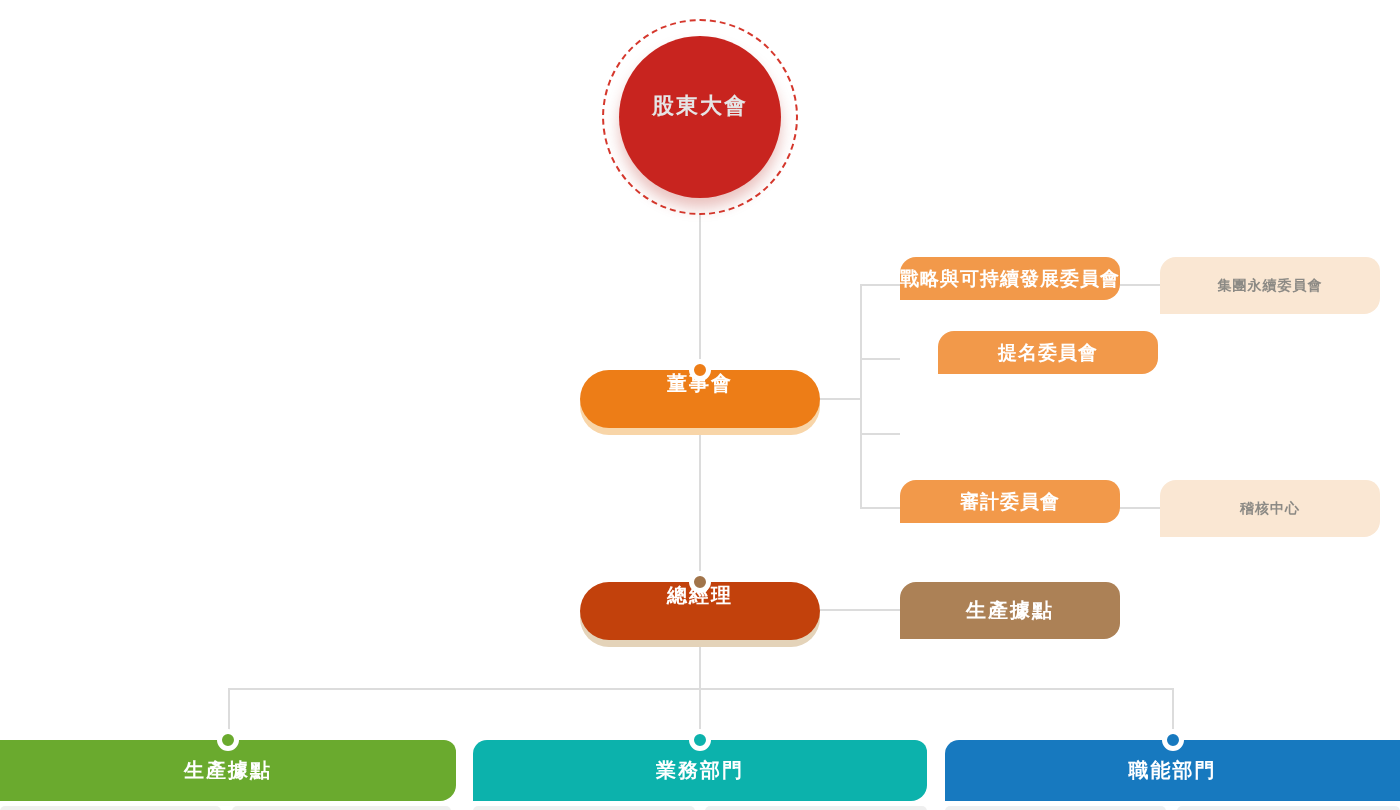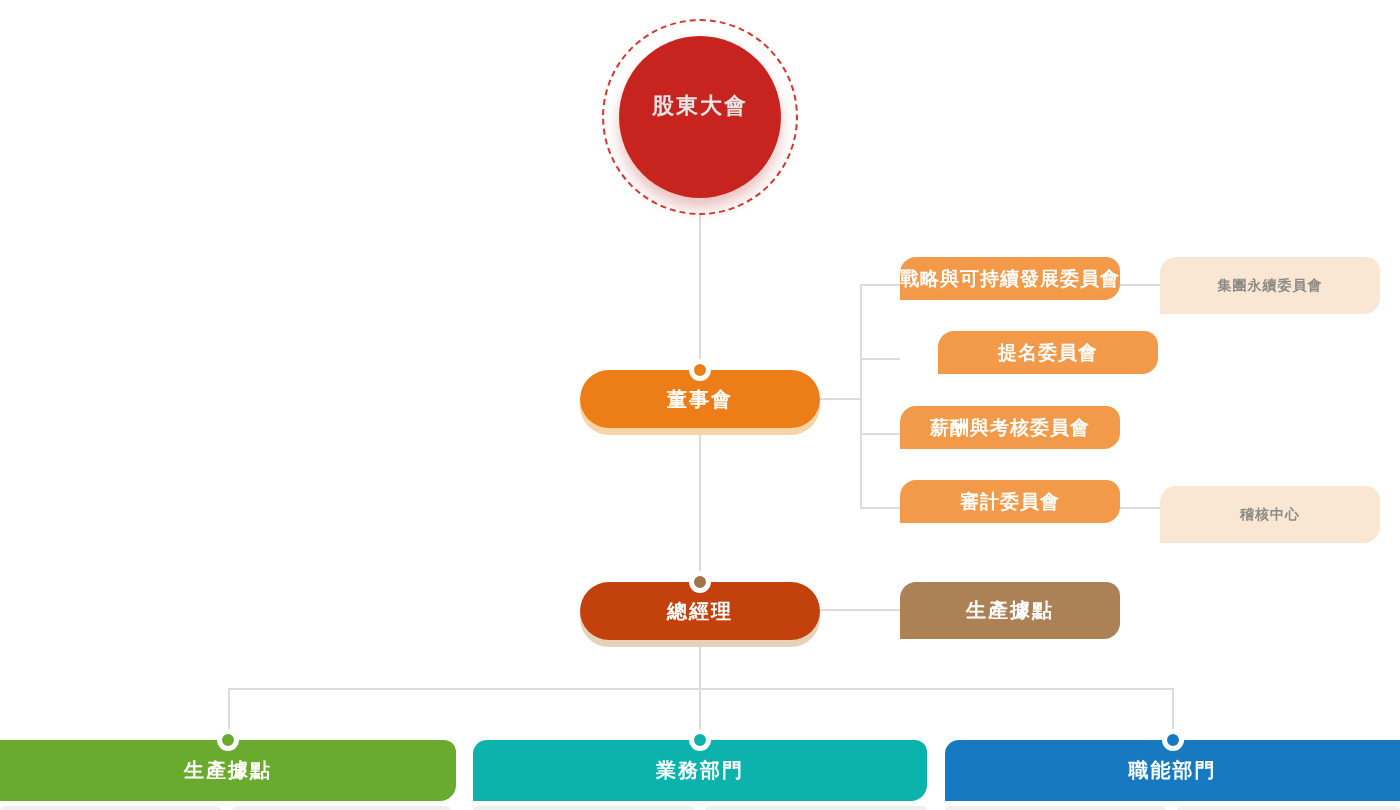--- a/index.html
+++ b/index.html
@@ -16,21 +16,21 @@
   .dot.on-top{top:-11px;left:50%;transform:translateX(-50%);}
   
   .circle-ring{position:absolute;left:602px;top:19px;width:192px;height:192px;
     border:2px dashed #d5372c;border-radius:50%;z-index:2;}
   .circle{position:absolute;left:619px;top:36px;width:162px;height:162px;border-radius:50%;
     background:#c8241f;color:#e5e5e5;display:flex;align-items:center;justify-content:center;
     font-size:22px;letter-spacing:2px;padding-bottom:22px;box-sizing:border-box;
     box-shadow:0 10px 14px rgba(180,40,30,.28);z-index:3;}
   
   .pill{position:absolute;width:240px;height:58px;border-radius:29px;color:#ffffff;
-    display:flex;align-items:center;justify-content:center;font-size:20px;letter-spacing:2px;z-index:5;}
+    display:flex;justify-content:center;font-size:20px;letter-spacing:2px;z-index:5;}
   .pill-board{left:580px;top:370px;background:#ed7d17;box-shadow:0 7px 0 #f8d5a8;}
   .pill-gm{left:580px;top:582px;background:#c2410c;box-shadow:0 7px 0 #e4d3b9;}
   
   .obox{position:absolute;left:900px;width:220px;height:43px;background:#f2994a;
     border-radius:16px 14px 16px 0;color:#ffffff;display:flex;align-items:center;justify-content:center;
     font-size:19px;letter-spacing:1px;z-index:5;}
   
   .cbox{position:absolute;left:1160px;width:220px;height:57px;background:#fae7d3;
     border-radius:16px 14px 16px 0;color:#8c8a85;display:flex;align-items:center;justify-content:center;
     font-size:14px;letter-spacing:1px;z-index:5;}
@@ -78,31 +78,28 @@
     <span class="dot on-top" style="background:#ed7d17;"></span>
     <span>董事會</span>
   </div>
 
   <div class="obox" style="top:257px;">
     <span>戰略與可持續發展委員會</span>
   </div>
   <div class="obox" style="top:331px;margin-left:38px;">
     <span>提名委員會</span>
   </div>
-  <div class="obox" style="top:406px;">
-    <span>薪酬與考核委員會</span>
-  </div>
   <div class="obox" style="top:480px;">
     <span>審計委員會</span>
   </div>
 
   <div class="cbox" style="top:257px;">
     <span>集團永續委員會</span>
   </div>
-  <div class="cbox" style="top:480px;margin-top:6px;">
+  <div class="cbox" style="top:480px;">
     <span>稽核中心</span>
   </div>
 
   <div class="pill pill-gm">
     <span class="dot on-top" style="background:#a1744a;"></span>
     <span>總經理</span>
   </div>
 
   <div class="gmbox">
     <span>生產據點</span>

